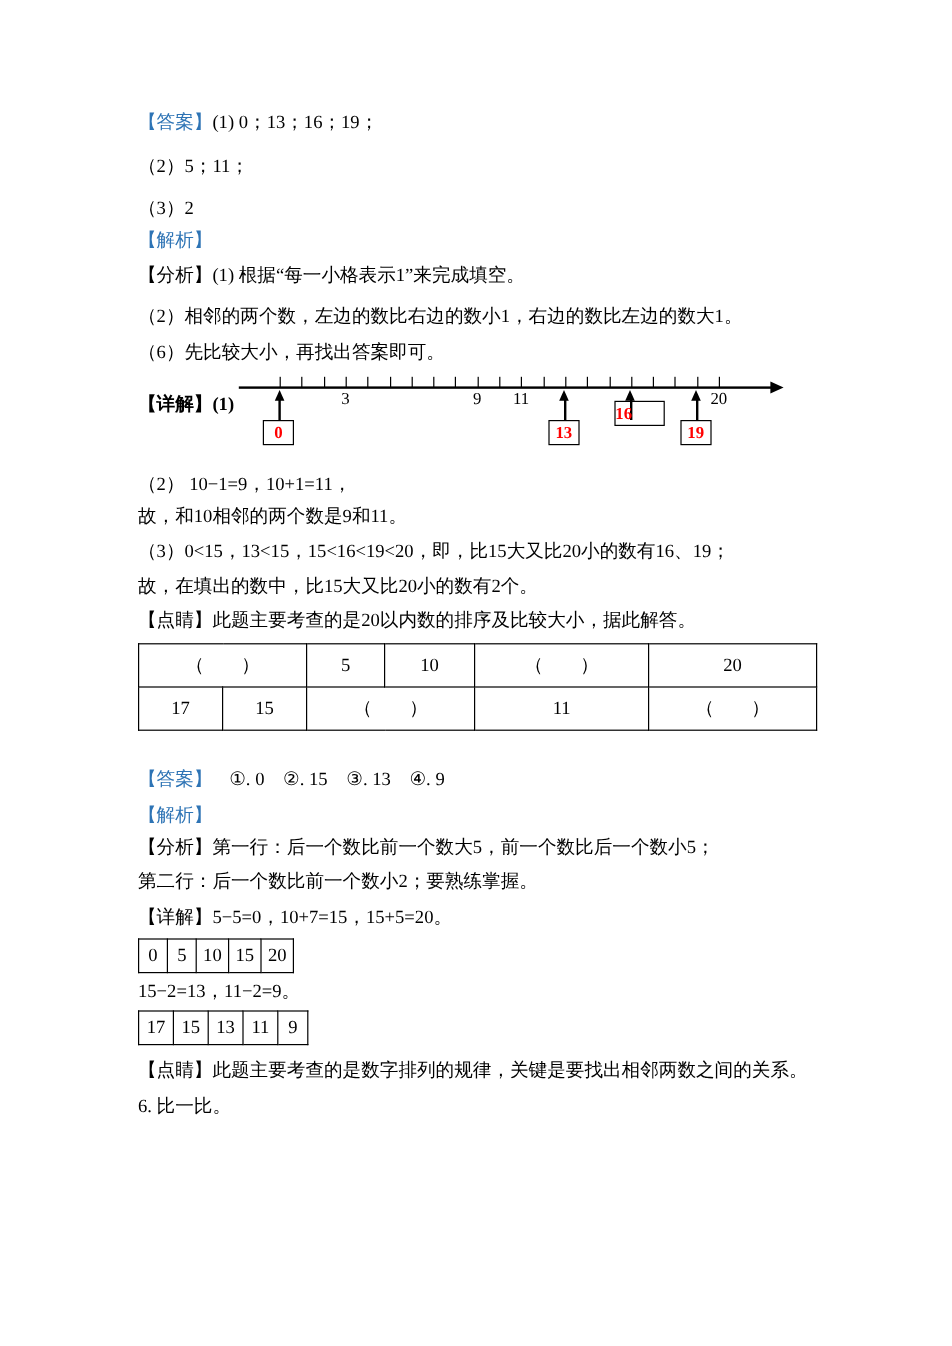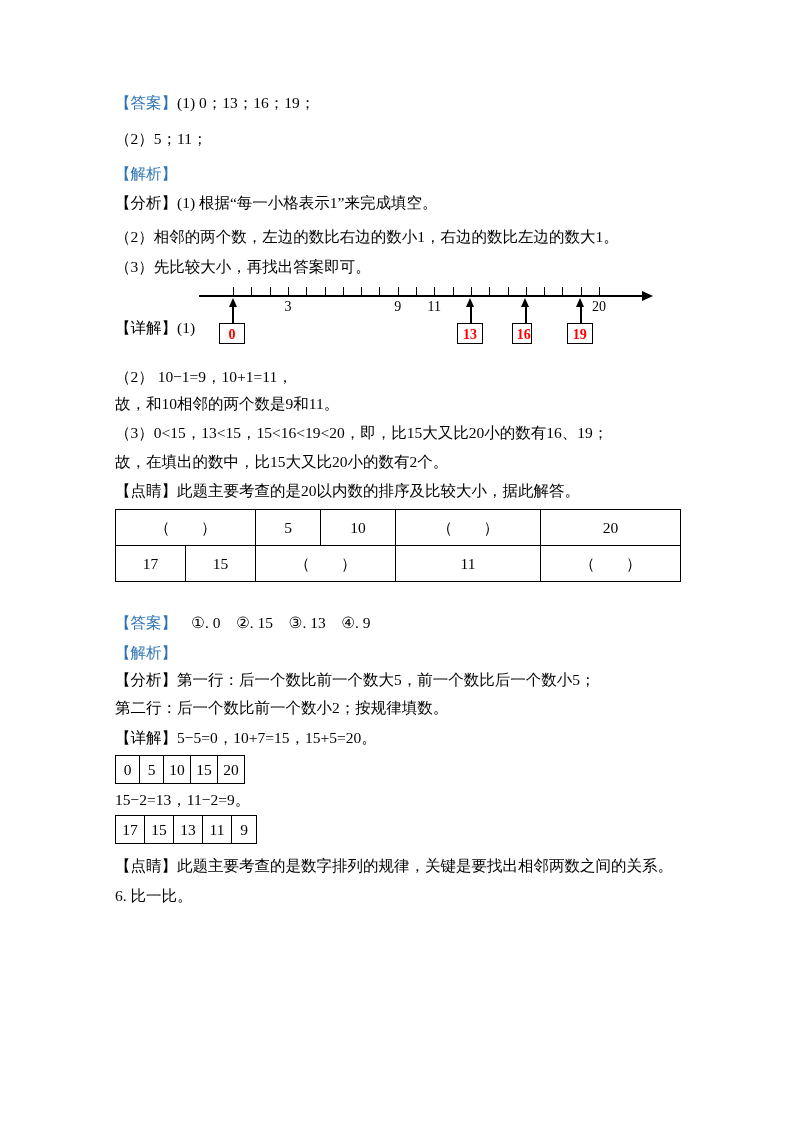--- a/index.html
+++ b/index.html
@@ -13,43 +13,44 @@
     font-family: "Liberation Serif", "DejaVu Serif", serif;
     font-size: 15.5px;
     line-height: 22px;
     color: #000;
     overflow: hidden;
   }
   .line { margin: 0; }
   .blue { color: var(--label-blue, #2e74b5); }
   .ans-items { margin-left: 14px; }
   .numberline { position: relative; height: 80px; width: 565px; }
-  .nl-caption { position: absolute; left: 0; top: 38px; }
+  .nl-caption { position: absolute; left: 0; top: 21px; font-weight: bold; }
   .qtable { border-collapse: collapse; table-layout: fixed; width: 565px; }
   .qtable td { border: 1px solid #000; height: 36px; text-align: center; padding: 0; font-size: 15.5px; }
   .stable { border-collapse: collapse; table-layout: fixed; }
   .stable td { border: 1px solid #000; height: 28px; text-align: center; padding: 0; font-size: 15.5px; }
 </style>
 </head>
 <body>
 
 <div class="page">
 
   <p class="line" style="margin-bottom:14px"><span class="blue">【答案】</span><span>(1) 0；13；16；19；</span></p>
 
   <p class="line" style="margin-bottom:13px"><span>（2）5；11；</span></p>
 
+  <p class="line" style="margin-bottom:5px"><span>（3）2</span></p>
 
   <p class="line" style="margin-bottom:7px"><span class="blue">【解析】</span></p>
 
   <p class="line" style="margin-bottom:12px"><span>【分析】</span><span>(1) 根据“每一小格表示1”来完成填空。</span></p>
 
   <p class="line" style="margin-bottom:8px"><span>（2）相邻的两个数，左边的数比右边的数小1，右边的数比左边的数大1。</span></p>
 
-  <p class="line" style="margin-bottom:1px"><span>（3）先比较大小，再找出答案即可。</span></p>
+  <p class="line" style="margin-bottom:1px"><span>（6）先比较大小，再找出答案即可。</span></p>
 
   <div class="numberline" id="numberline" style="margin-bottom:7px">
     <span class="nl-caption">【详解】(1)</span>
   <div style="position: absolute; left: 84px; top: 16px; width: 444px; height: 2px; background: rgb(0, 0, 0);"></div>
       <div style="position: absolute; left: 527px; top: 12px; width: 0px; height: 0px; border-top: 5px solid transparent; border-bottom: 5px solid transparent; border-left: 11px solid rgb(0, 0, 0);"></div>
       <div style="position: absolute; left: 118px; top: 8px; width: 1px; height: 9px; background: rgb(0, 0, 0);"></div>
       <div style="position: absolute; left: 136.3px; top: 8px; width: 1px; height: 9px; background: rgb(0, 0, 0);"></div>
       <div style="position: absolute; left: 154.6px; top: 8px; width: 1px; height: 9px; background: rgb(0, 0, 0);"></div>
       <div style="position: absolute; left: 172.9px; top: 8px; width: 1px; height: 9px; background: rgb(0, 0, 0);"></div>
       <div style="position: absolute; left: 191.2px; top: 8px; width: 1px; height: 9px; background: rgb(0, 0, 0);"></div>
@@ -74,21 +75,21 @@
       <div style="position: absolute; left: 307.3px; top: 20px; width: 24px; text-align: center; font-size: 14px; line-height: 16px;">11</div>
       <div style="position: absolute; left: 472px; top: 20px; width: 24px; text-align: center; font-size: 14px; line-height: 16px;">20</div>
       <div style="position: absolute; left: 113.5px; top: 19px; width: 0px; height: 0px; border-left: 4.5px solid transparent; border-right: 4.5px solid transparent; border-bottom: 9px solid rgb(0, 0, 0);"></div>
       <div style="position: absolute; left: 117px; top: 27px; width: 2px; height: 17px; background: rgb(0, 0, 0);"></div>
       <div style="position: absolute; left: 104px; top: 44px; width: 26px; height: 21px; line-height: 21px; text-align: center; border: 1.5px solid rgb(0, 0, 0); color: rgb(255, 0, 0); font-weight: bold; font-size: 14px;">0</div>
       <div style="position: absolute; left: 351.4px; top: 19px; width: 0px; height: 0px; border-left: 4.5px solid transparent; border-right: 4.5px solid transparent; border-bottom: 9px solid rgb(0, 0, 0);"></div>
       <div style="position: absolute; left: 354.9px; top: 27px; width: 2px; height: 17px; background: rgb(0, 0, 0);"></div>
       <div style="position: absolute; left: 341.9px; top: 44px; width: 26px; height: 21px; line-height: 21px; text-align: center; border: 1.5px solid rgb(0, 0, 0); color: rgb(255, 0, 0); font-weight: bold; font-size: 14px;">13</div>
       <div style="position: absolute; left: 406.3px; top: 19px; width: 0px; height: 0px; border-left: 4.5px solid transparent; border-right: 4.5px solid transparent; border-bottom: 9px solid rgb(0, 0, 0);"></div>
       <div style="position: absolute; left: 409.8px; top: 27px; width: 2px; height: 17px; background: rgb(0, 0, 0);"></div>
-      <div style="position: absolute; left: 396.8px; top: 44px; width: 20px; height: 21px; line-height: 21px; text-align: right; border: 1.5px solid rgb(0, 0, 0); color: rgb(255, 0, 0); font-weight: bold; font-size: 14px;">16</div>
+      <div style="position: absolute; left: 396.8px; top: 28px; width: 42px; height: 21px; line-height: 21px; text-align: left; border: 1.5px solid rgb(0, 0, 0); color: rgb(255, 0, 0); font-weight: bold; font-size: 14px;">16</div>
       <div style="position: absolute; left: 461.2px; top: 19px; width: 0px; height: 0px; border-left: 4.5px solid transparent; border-right: 4.5px solid transparent; border-bottom: 9px solid rgb(0, 0, 0);"></div>
       <div style="position: absolute; left: 464.7px; top: 27px; width: 2px; height: 17px; background: rgb(0, 0, 0);"></div>
       <div style="position: absolute; left: 451.7px; top: 44px; width: 26px; height: 21px; line-height: 21px; text-align: center; border: 1.5px solid rgb(0, 0, 0); color: rgb(255, 0, 0); font-weight: bold; font-size: 14px;">19</div>
     </div>
 
   <p class="line" style="margin-bottom:5px"><span>（2） 10−1=9，10+1=11，</span></p>
 
   <p class="line" style="margin-bottom:7px"><span>故，和10相邻的两个数是9和11。</span></p>
 
   <p class="line" style="margin-bottom:7px"><span>（3）0&lt;15，13&lt;15，15&lt;16&lt;19&lt;20，即，比15大又比20小的数有16、19；</span></p>
@@ -124,21 +125,21 @@
       </tr>
     </tbody>
   </table>
 
   <p class="line" style="margin-bottom:8px"><span class="blue">【答案】</span><span class="ans-items">①. 0　②. 15　③. 13　④. 9</span></p>
 
   <p class="line" style="margin-bottom:5px"><span class="blue">【解析】</span></p>
 
   <p class="line" style="margin-bottom:6px"><span>【分析】</span><span>第一行：后一个数比前一个数大5，前一个数比后一个数小5；</span></p>
 
-  <p class="line" style="margin-bottom:8px"><span>第二行：后一个数比前一个数小2；按规律填数。</span></p>
+  <p class="line" style="margin-bottom:8px"><span>第二行：后一个数比前一个数小2；要熟练掌握。</span></p>
 
   <p class="line" style="margin-bottom:6px"><span>【详解】</span><span>5−5=0，10+7=15，15+5=20。</span></p>
 
   <table class="stable" style="margin-bottom:5px">
     <tbody>
       <tr>
         <td style="width:24px">0</td>
         <td style="width:24px">5</td>
         <td style="width:27px">10</td>
         <td style="width:27px">15</td>

